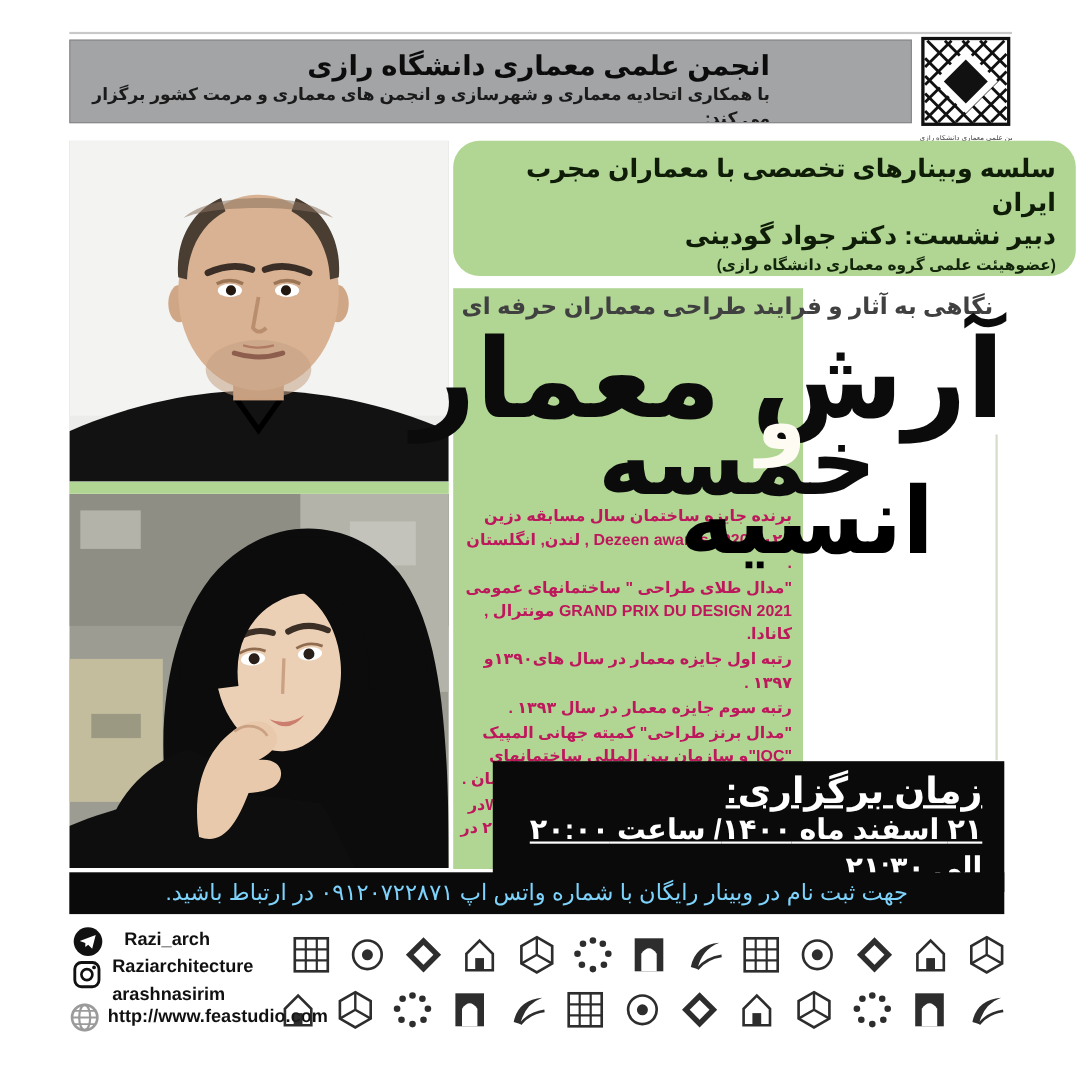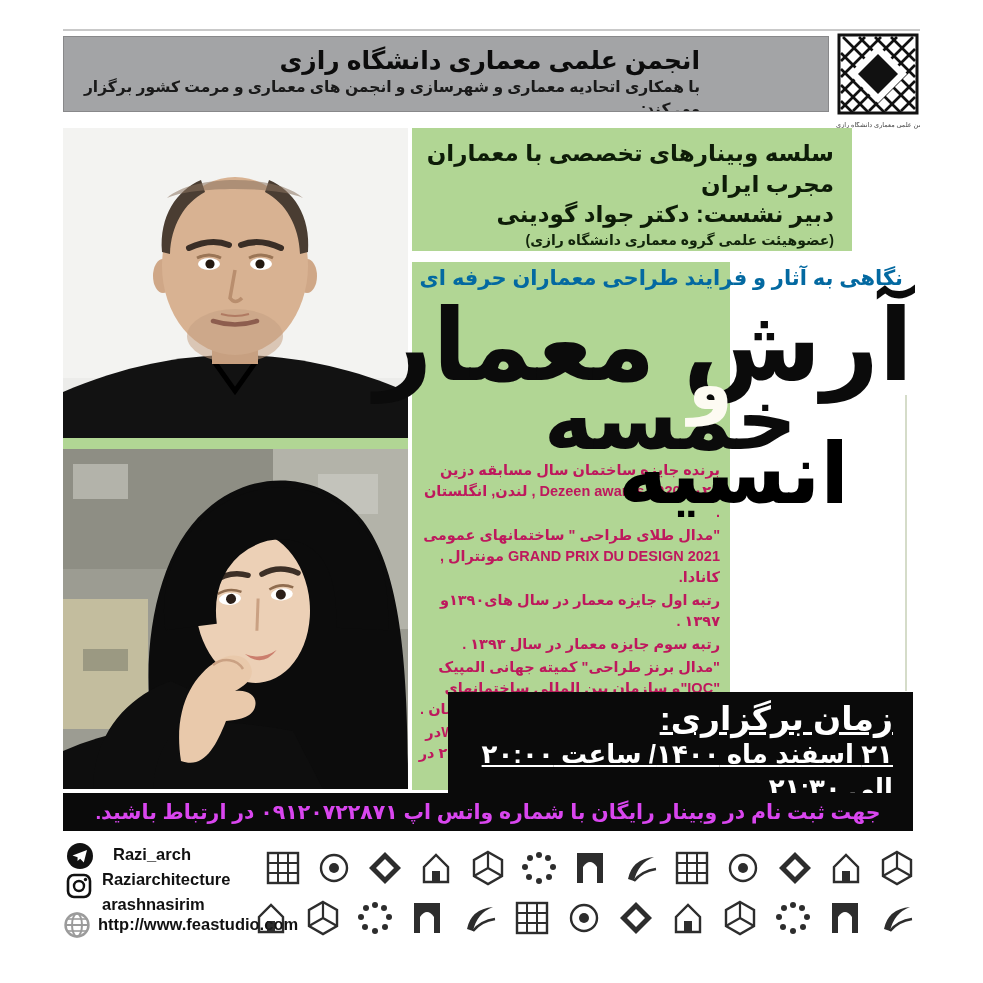--- a/index.html
+++ b/index.html
@@ -18,30 +18,30 @@
   .logo-box .cap{font-size:6.5px;color:#444;line-height:1;margin-top:1px;white-space:nowrap;overflow:hidden;}
 
   
   .photo{position:absolute;overflow:hidden;background:#ddd;}
   .photo-top{left:63px;top:128px;width:345px;height:310px;}
   .green-divider{position:absolute;left:63px;top:438px;width:345px;height:11px;background:#b1d694;}
   .photo-bottom{left:63px;top:449px;width:345px;height:340px;}
   .photo svg{display:block;}
 
   
-  .panel-a{position:absolute;left:412px;top:128px;width:440px;height:123px;background:#b1d694;
-    direction:rtl;text-align:right;padding:10px 18px 0 12px;overflow:hidden;}
+  .panel-a{position:absolute;left:412px;top:128px;width:566px;height:123px;background:#b1d694;
+    direction:rtl;text-align:right;padding:10px 18px 0 12px;overflow:hidden;border-radius:24px;}
   .panel-a .l1{font-size:23px;font-weight:bold;color:#0e1c08;line-height:1.35;}
   .panel-a .l2{font-size:23px;font-weight:bold;color:#0e1c08;line-height:1.3;}
   .panel-a .l3{font-size:14px;font-weight:bold;color:#12240b;line-height:1.5;}
 
   .panel-b{position:absolute;left:412px;top:262px;width:318px;height:528px;background:#b1d694;}
 
   .subtitle{position:absolute;right:80px;top:266px;width:500px;direction:rtl;text-align:right;
-    font-size:21px;font-weight:bold;color:#0369a1;z-index:3;}
+    font-size:21px;font-weight:bold;color:#404040;z-index:3;}
 
   .name1{position:absolute;right:70px;top:268px;direction:rtl;font-size:100px;font-weight:bold;
     color:#0b0b0b;line-height:1.55;z-index:4;letter-spacing:-2px;white-space:nowrap;}
   .conj{position:absolute;left:688px;top:348px;font-size:72px;font-weight:bold;color:#fdfbf2;z-index:5;line-height:1;}
   .name2-w2{position:absolute;right:186px;top:378px;direction:rtl;font-size:84px;font-weight:bold;
     color:#0b0b0b;z-index:4;line-height:1;white-space:nowrap;}
   .name2-w1{position:absolute;right:134px;top:432px;direction:rtl;font-size:84px;font-weight:bold;
     color:#000000;z-index:4;line-height:1;white-space:nowrap;}
 
   .achievements{position:absolute;left:414px;top:458px;width:312px;height:332px;direction:rtl;
@@ -50,21 +50,21 @@
 
   .vline{position:absolute;left:905px;top:395px;width:2px;height:296px;background:#d5dcc9;}
 
   
   .time-box{position:absolute;left:448px;top:692px;width:465px;height:119px;background:#0a0a0a;
     direction:rtl;text-align:right;padding:8px 20px 0 10px;overflow:hidden;z-index:6;}
   .time-box .h{font-size:33px;font-weight:bold;color:#ffffff;text-decoration:underline;line-height:1.15;}
   .time-box .d{font-size:26px;font-weight:bold;color:#ffffff;text-decoration:underline;line-height:1.3;}
 
   .register-bar{position:absolute;left:63px;top:793px;width:850px;height:38px;background:#0a0a0a;
-    direction:rtl;text-align:center;color:#d946ef;font-size:20.5px;font-weight:bold;line-height:38px;
+    direction:rtl;text-align:center;color:#7dd3fc;font-size:20.5px;font-weight:normal;line-height:38px;
     overflow:hidden;z-index:6;}
 
   
   .contacts{position:absolute;left:58px;top:836px;width:210px;height:112px;}
   .c-icon{position:absolute;width:30px;height:30px;}
   .c-label{position:absolute;font-size:16.5px;font-weight:bold;color:#111;white-space:nowrap;}
 
   
   .logos-row{position:absolute;display:flex;justify-content:space-between;align-items:center;}
   .logos-row1{left:262px;top:845px;width:656px;height:46px;}

